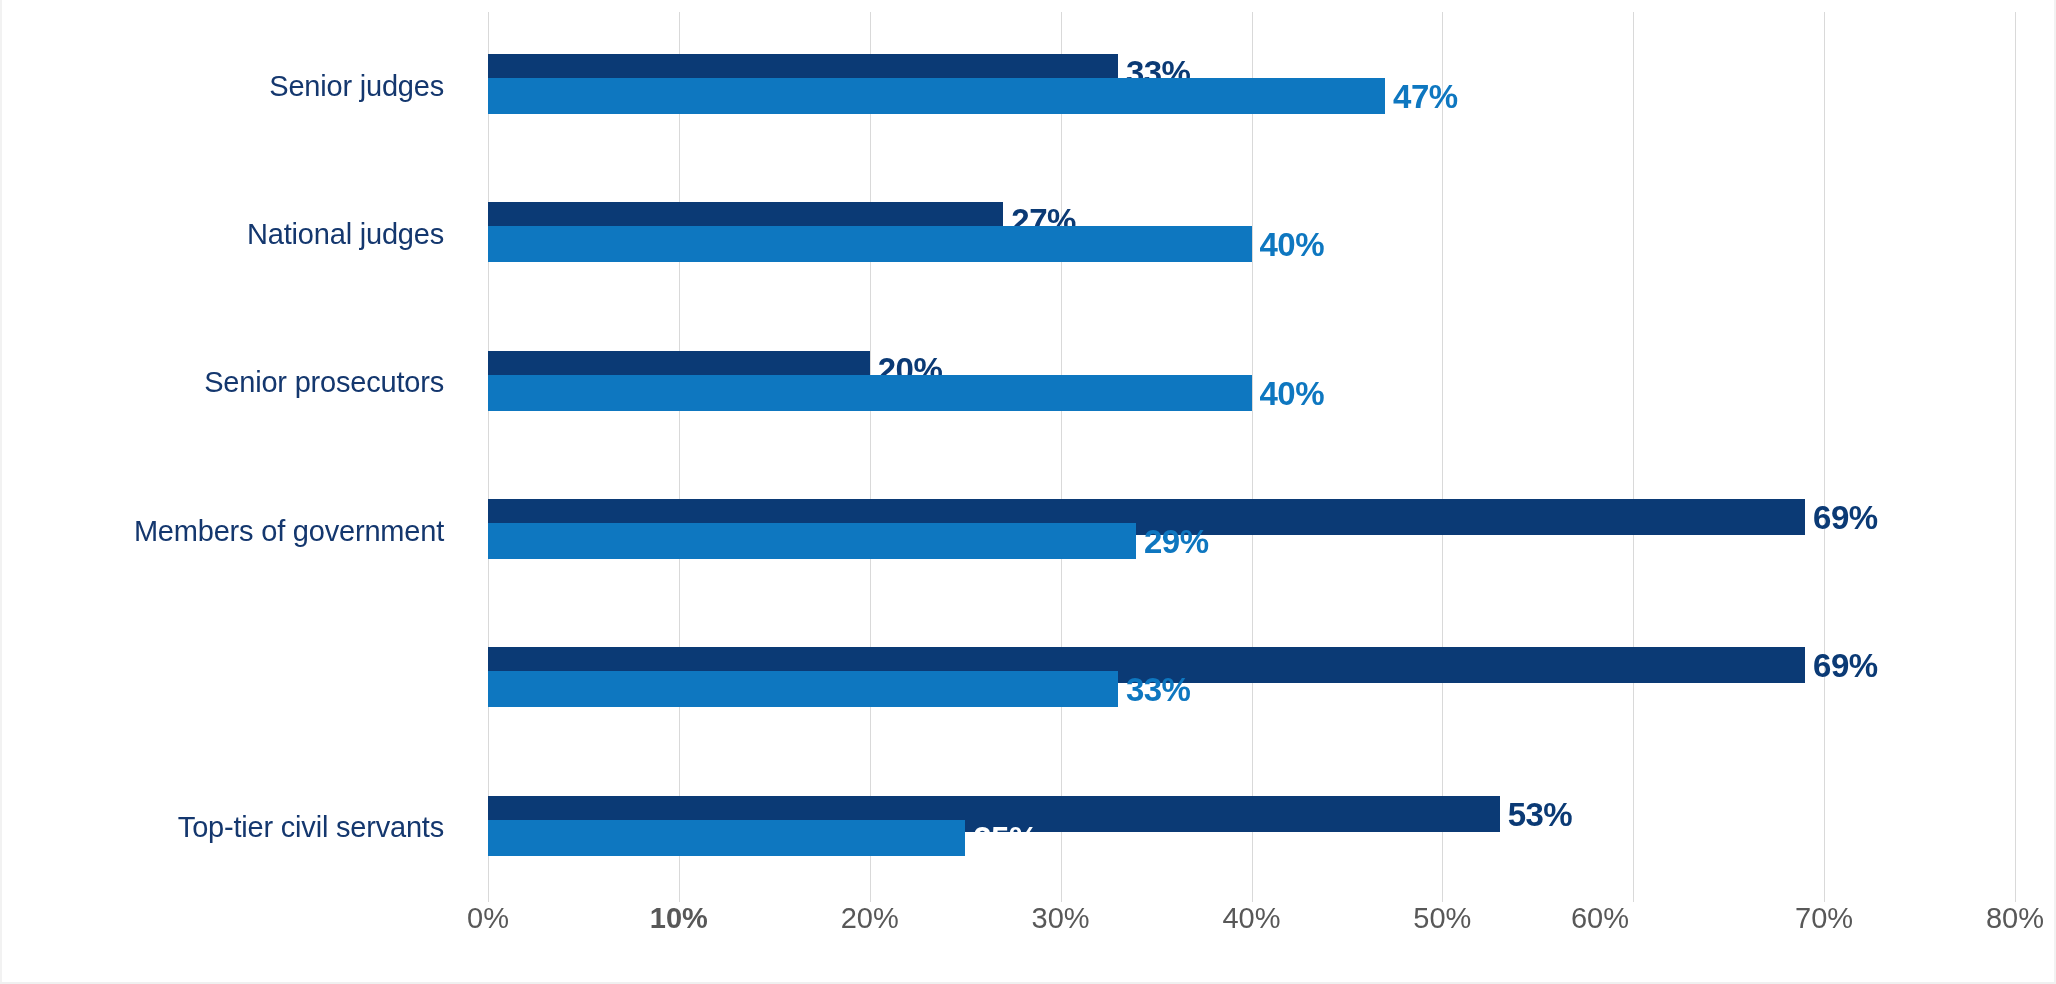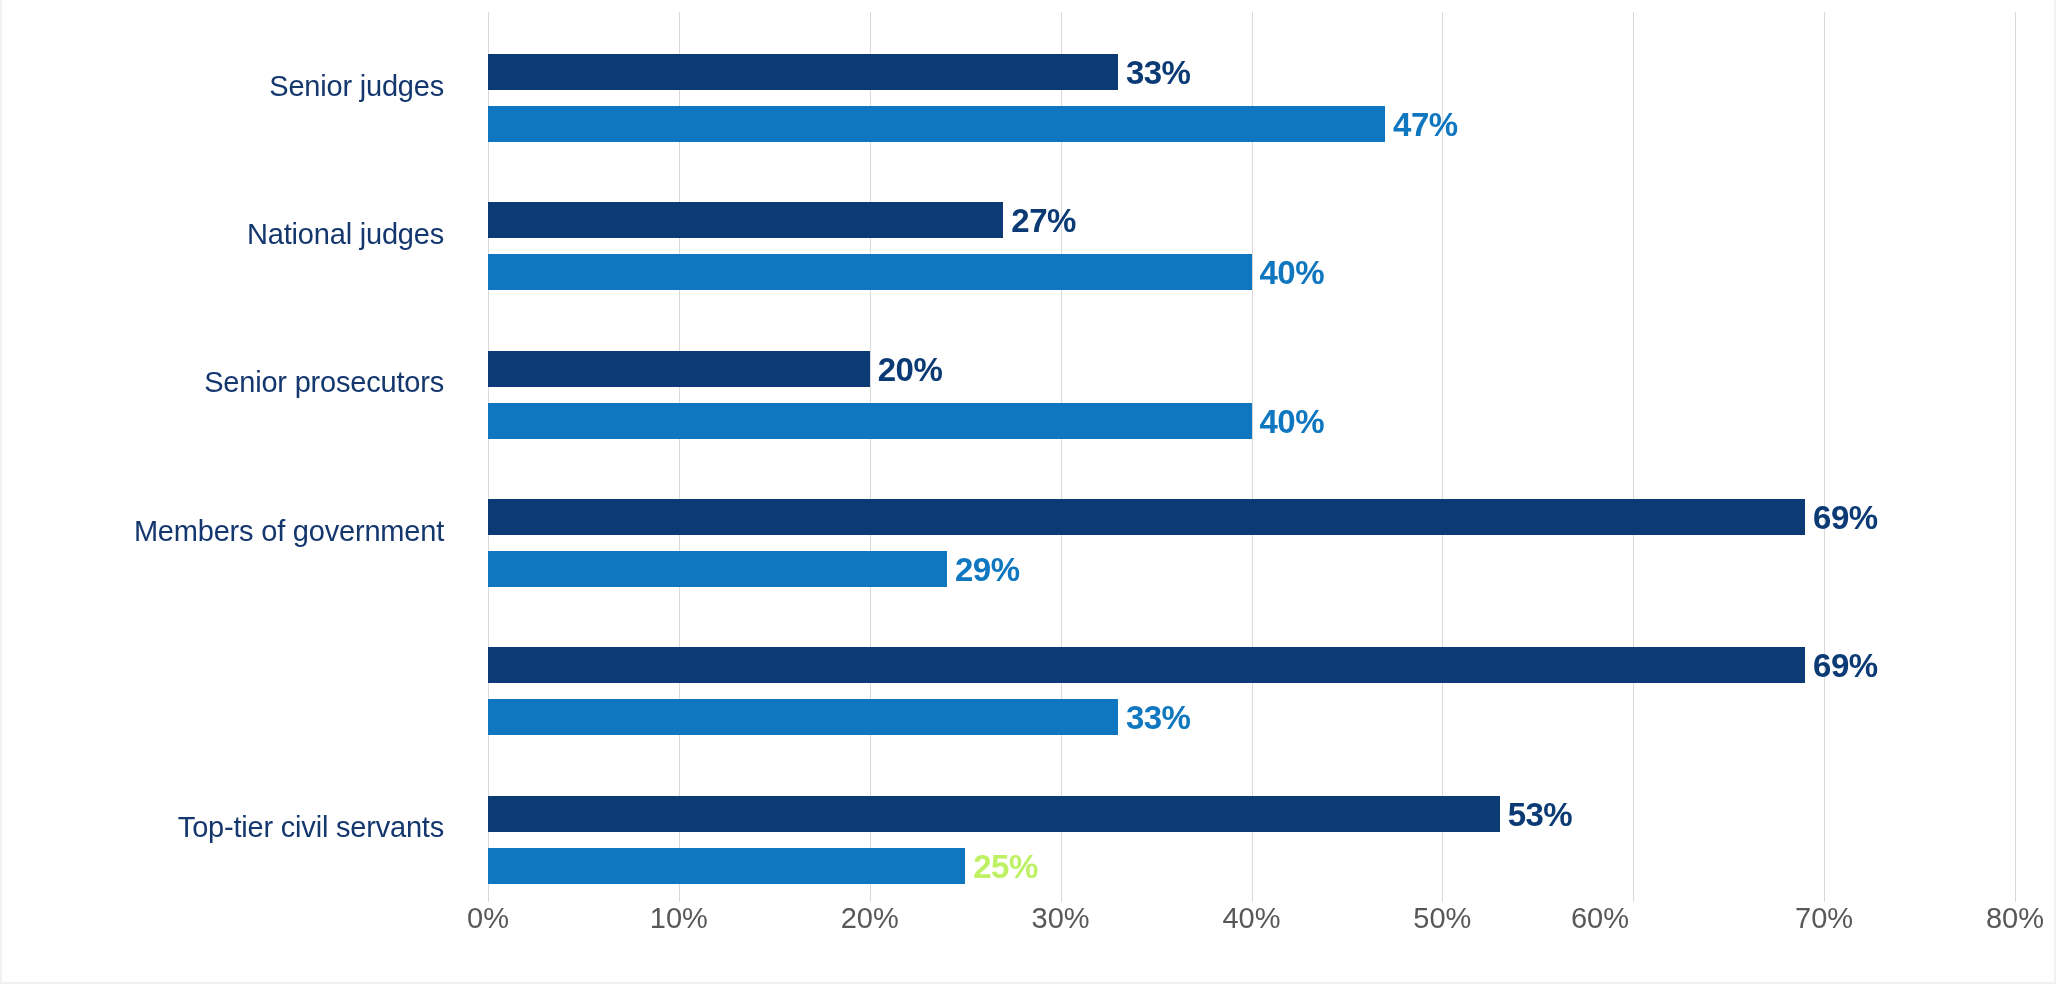--- a/index.html
+++ b/index.html
@@ -81,21 +81,21 @@
     position: absolute;
     left: 0;
     height: 36px;
     white-space: nowrap;
   }
   .bar.series-0 {
     top: 42px;
     background: #0B3A75;
   }
   .bar.series-1 {
-    top: 94px;
+    top: 66px;
     background: #0E77C0;
   }
   .bar-value {
     position: absolute;
     left: 100%;
     top: 50%;
     transform: translateY(-50%);
     margin-left: 8px;
     font-size: 33px;
     font-weight: bold;
@@ -195,46 +195,46 @@
             <span class="bar-value" style="color: rgb(11, 58, 117);">20%</span>
           </div>
           <div class="bar series-1" style="width: 763.5px; background: rgb(14, 119, 192);">
             <span class="bar-value" style="color: rgb(14, 119, 192);">40%</span>
           </div>
         </div>
         <div class="row" style="top: 445px; height: 148.333px;">
           <div class="bar series-0" style="width: 1317.04px; background: rgb(11, 58, 117);">
             <span class="bar-value" style="color: rgb(11, 58, 117);">69%</span>
           </div>
-          <div class="bar series-1" style="width: 459px; background: rgb(14, 119, 192);">
+          <div class="bar series-1" style="width: 648px; background: rgb(14, 119, 192);">
             <span class="bar-value" style="color: rgb(14, 119, 192);">29%</span>
           </div>
         </div>
         <div class="row" style="top: 593.333px; height: 148.333px;">
           <div class="bar series-0" style="width: 1317.04px; background: rgb(11, 58, 117);">
             <span class="bar-value" style="color: rgb(11, 58, 117);">69%</span>
           </div>
           <div class="bar series-1" style="width: 629.887px; background: rgb(14, 119, 192);">
             <span class="bar-value" style="color: rgb(14, 119, 192);">33%</span>
           </div>
         </div>
         <div class="row" style="top: 741.667px; height: 148.333px;">
           <div class="bar series-0" style="width: 1011.64px; background: rgb(11, 58, 117);">
             <span class="bar-value" style="color: rgb(11, 58, 117);">53%</span>
           </div>
           <div class="bar series-1" style="width: 477.187px; background: rgb(14, 119, 192);">
-            <span class="bar-value" style="color: #bef264;">25%</span>
+            <span class="bar-value" style="color: #ffffff;">25%</span>
           </div>
         </div>
       </div>
   </div>
 
   <div class="x-axis" id="x-axis">
       <div class="x-tick" style="left: 0px;">0%</div>
-      <div class="x-tick" style="left: 190.875px;">10%</div>
+      <div class="x-tick" style="left: 190.875px; font-weight: bold;">10%</div>
       <div class="x-tick" style="left: 381.75px;">20%</div>
       <div class="x-tick" style="left: 572.625px;">30%</div>
       <div class="x-tick" style="left: 763.5px;">40%</div>
       <div class="x-tick" style="left: 954.375px;">50%</div>
       <div class="x-tick" style="left: 1112px;">60%</div>
       <div class="x-tick" style="left: 1336.12px;">70%</div>
       <div class="x-tick" style="left: 1527px;">80%</div>
     </div>
 
 </div>

